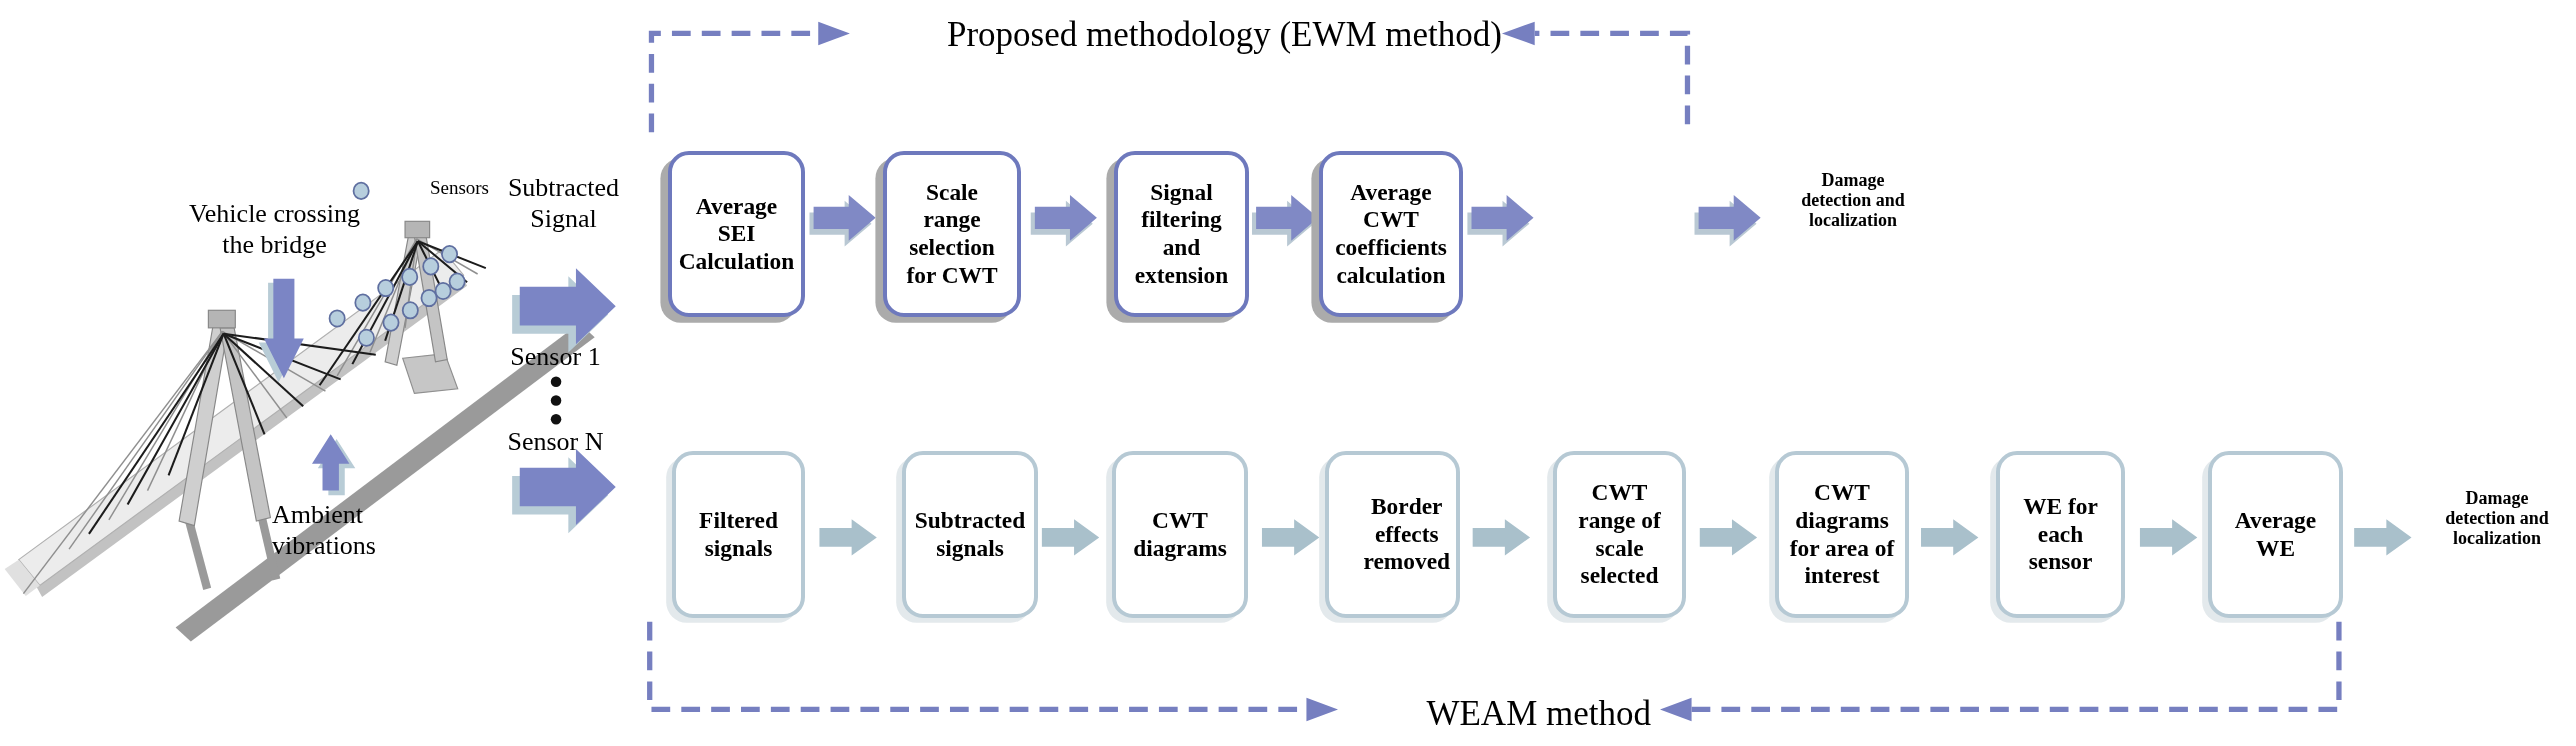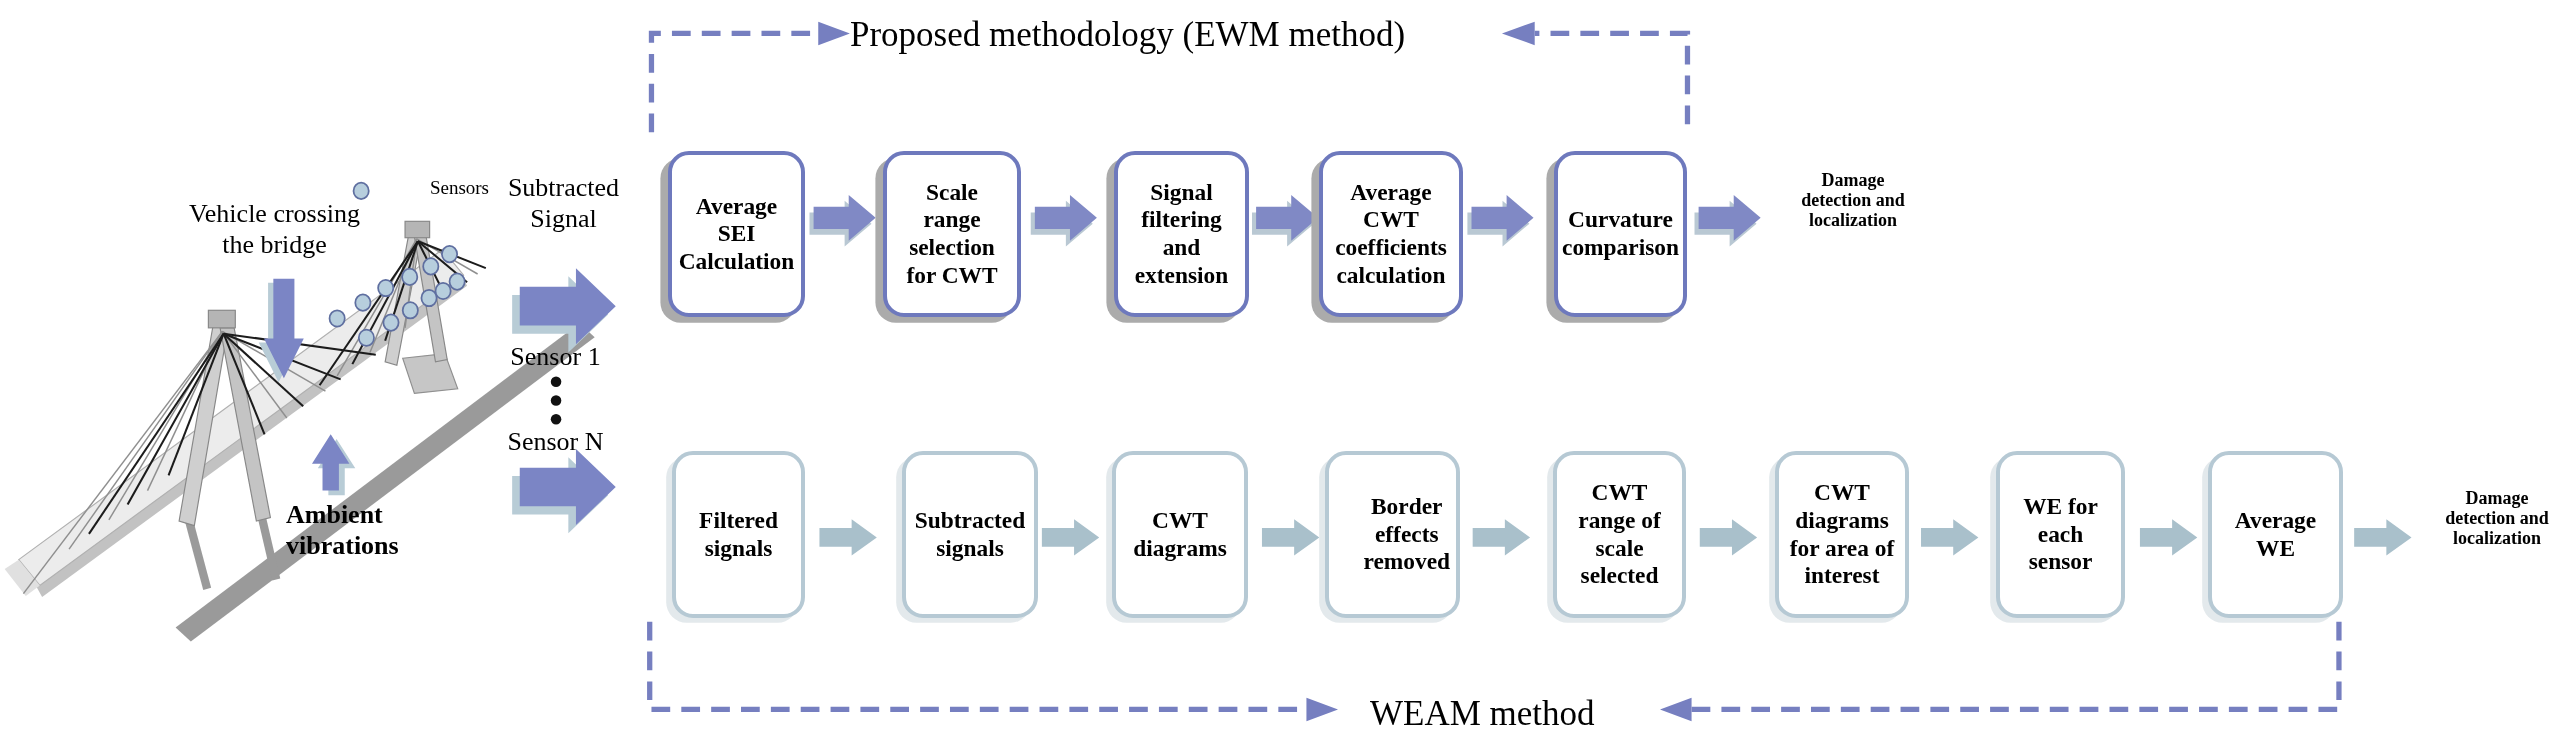--- a/index.html
+++ b/index.html
@@ -4,21 +4,21 @@
 <style>
   html,body{margin:0;padding:0;background:#ffffff;}
   .canvas{
     position:relative;width:2576px;height:747px;background:#ffffff;
     font-family:"Liberation Serif","DejaVu Serif",serif;color:#000;overflow:hidden;
   }
   #art{position:absolute;left:0;top:0;width:2576px;height:747px;}
   .sensor{stroke:#5f6fa0;stroke-width:3px;}
   .lbl{position:absolute;white-space:pre-line;text-align:center;line-height:1.18;}
   .lbl.left{text-align:left;}
-  .diagram-title{position:absolute;font-size:35px;text-align:left;white-space:nowrap;}
+  .diagram-title{position:absolute;font-size:35px;text-align:right;white-space:nowrap;}
   .weam-title{font-size:35px;}
   .box{
     position:absolute;box-sizing:border-box;background:#ffffff;border-radius:21px;
     display:flex;align-items:center;justify-content:center;text-align:center;
     font-weight:bold;font-size:23.4px;line-height:1.18;white-space:pre-line;padding:3.5px;
   }
   .box.ewm{top:151px;height:166px;border:4.1px solid #6e79bd;box-shadow:-8.2px 6.4px 0 -0.6px #ababab;}
   .box.weam{top:451px;height:167px;border:4.1px solid #b6c9d4;box-shadow:-6.4px 5.3px 0 -0.6px #e3e9ec;}
   .result{font-size:18px;font-weight:bold;line-height:1.12;}
   .scene-lbl{font-size:26px;}
@@ -174,40 +174,38 @@
   <div class="diagram-title" style="left:850px;top:15px;width:652px;">Proposed methodology (EWM method)</div>
   <div class="diagram-title weam-title" style="left:1370px;top:694px;width:281px;">WEAM method</div>
 
   <div class="lbl scene-lbl" style="left:372px;top:177px;width:117px;text-align:right;font-size:19px;">Sensors</div>
   <div class="lbl scene-lbl" style="left:178px;top:199px;width:193px;">Vehicle crossing
 the bridge</div>
   <div class="lbl scene-lbl" style="left:502px;top:173px;width:123px;">Subtracted
 Signal</div>
   <div class="lbl scene-lbl" style="left:500px;top:342px;width:111px;">Sensor 1</div>
   <div class="lbl scene-lbl" style="left:500px;top:427px;width:111px;">Sensor N</div>
-  <div class="lbl scene-lbl left" style="left:286px;top:500px;width:129px;font-weight:bold;">Ambient
+  <div class="lbl scene-lbl left" style="left:272px;top:500px;width:129px;">Ambient
 vibrations</div>
 
   <div class="box ewm" style="left:668px;width:137px;">Average
 SEI
 Calculation</div>
   <div class="box ewm" style="left:883px;width:138px;">Scale
 range
 selection
 for CWT</div>
   <div class="box ewm" style="left:1114px;width:135px;">Signal
 filtering
 and
 extension</div>
   <div class="box ewm" style="left:1319px;width:144px;">Average
 CWT
 coefficients
 calculation</div>
-  <div class="box ewm" style="left:1554px;width:133px;">Curvature
-comparison</div>
   <div class="lbl result" style="left:1768px;top:170px;width:170px;">Damage
 detection and
 localization</div>
 
   <div class="box weam" style="left:672px;width:133px;">Filtered
 signals</div>
   <div class="box weam" style="left:891px;width:136px;margin-left:11px;">Subtracted
 signals</div>
   <div class="box weam" style="left:1112px;width:136px;">CWT
 diagrams</div>

